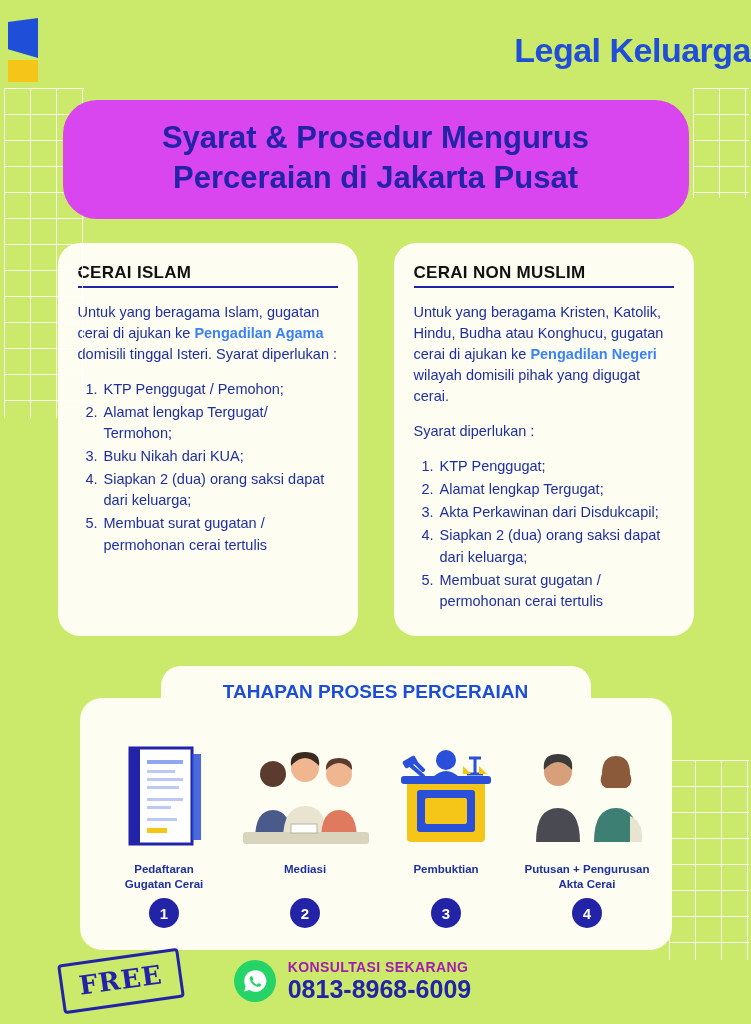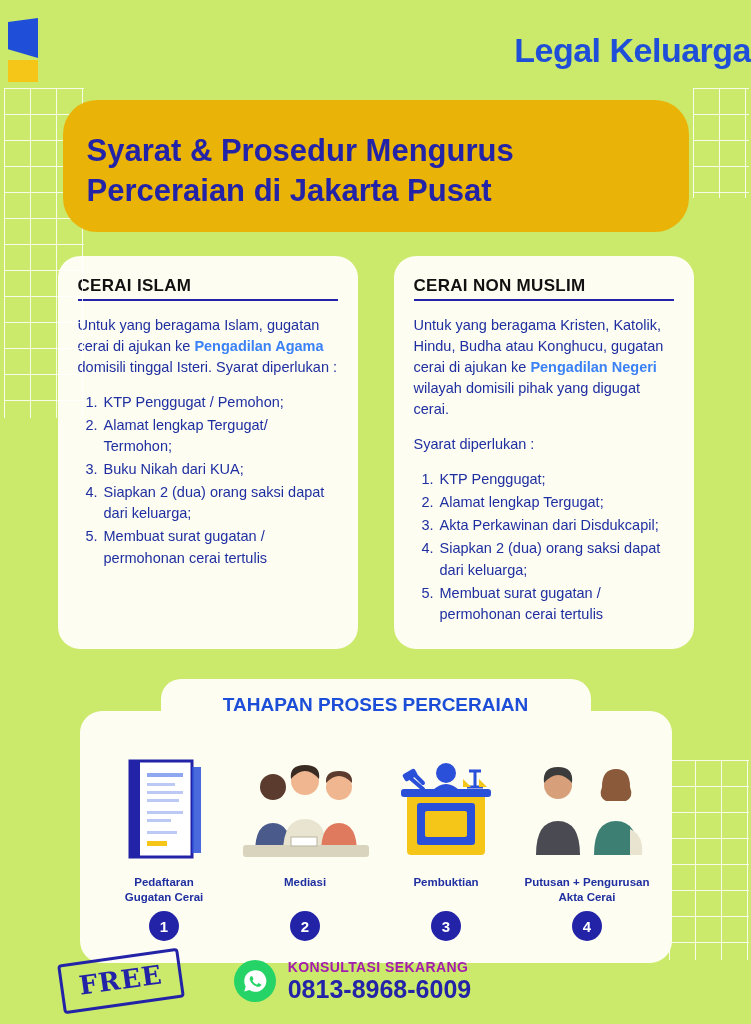--- a/index.html
+++ b/index.html
@@ -57,23 +57,24 @@
     font-weight: bold;
     color: #1f4fd8;
     letter-spacing: -0.5px;
   }
 
   
   .title-card {
     position: relative;
     margin: 0 auto;
     width: 626px;
-    background: #eab308;
+    background: #d946ef;
     border-radius: 34px;
-    padding: 31px 24px 22px;
+    padding: 18px 24px 22px;
+    text-align: center;
   }
   .title-card .line {
     color: #2323a8;
     font-size: 31px;
     font-weight: bold;
     line-height: 1.28;
   }
 
   
   .cards {

